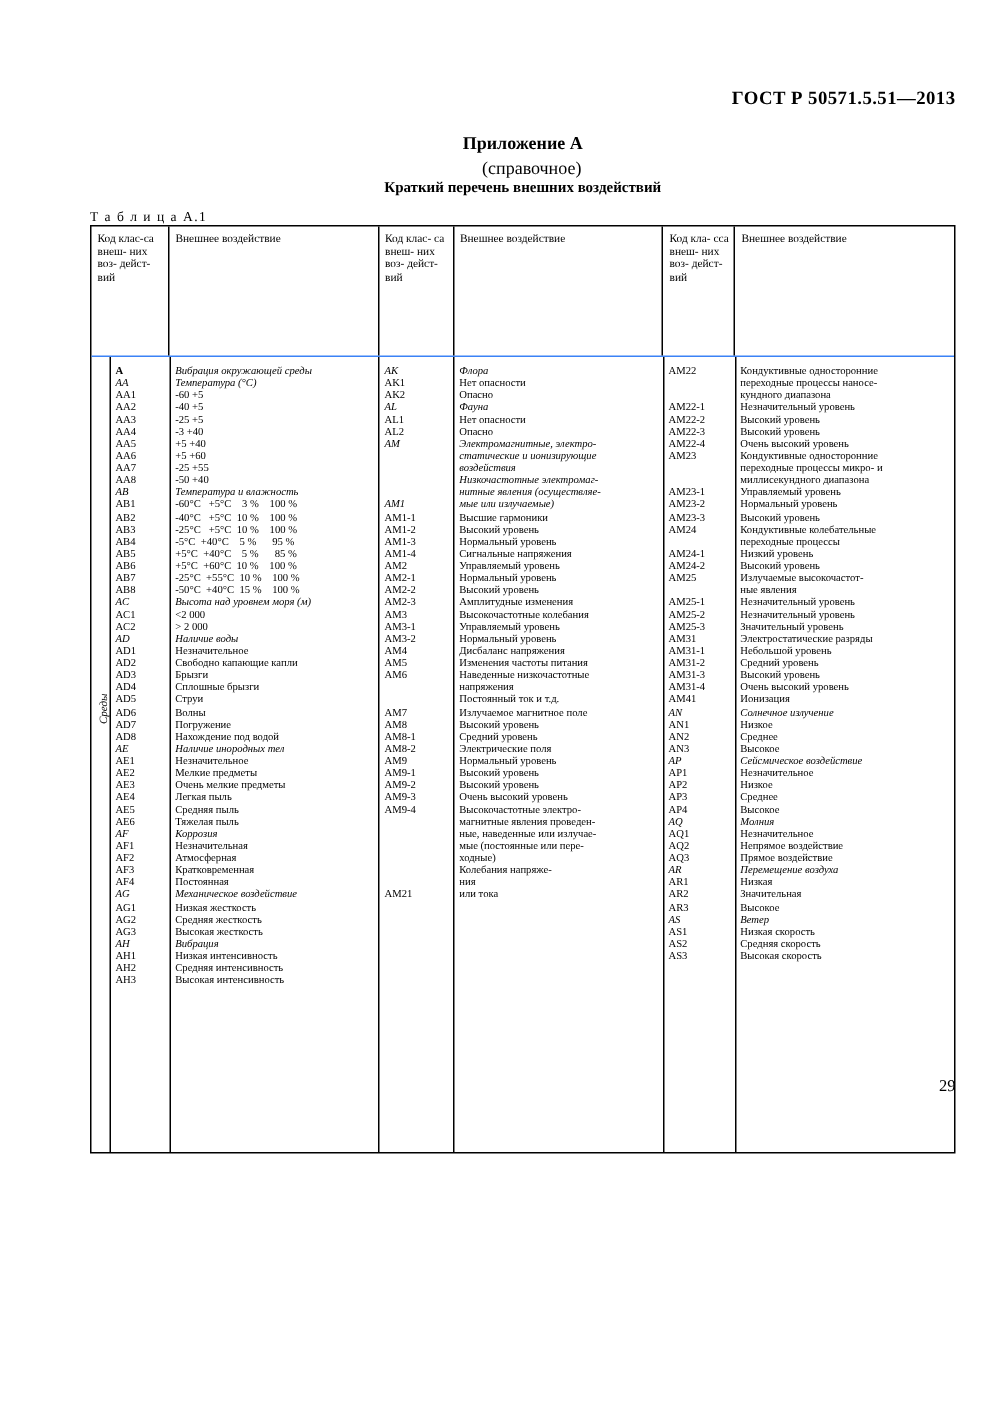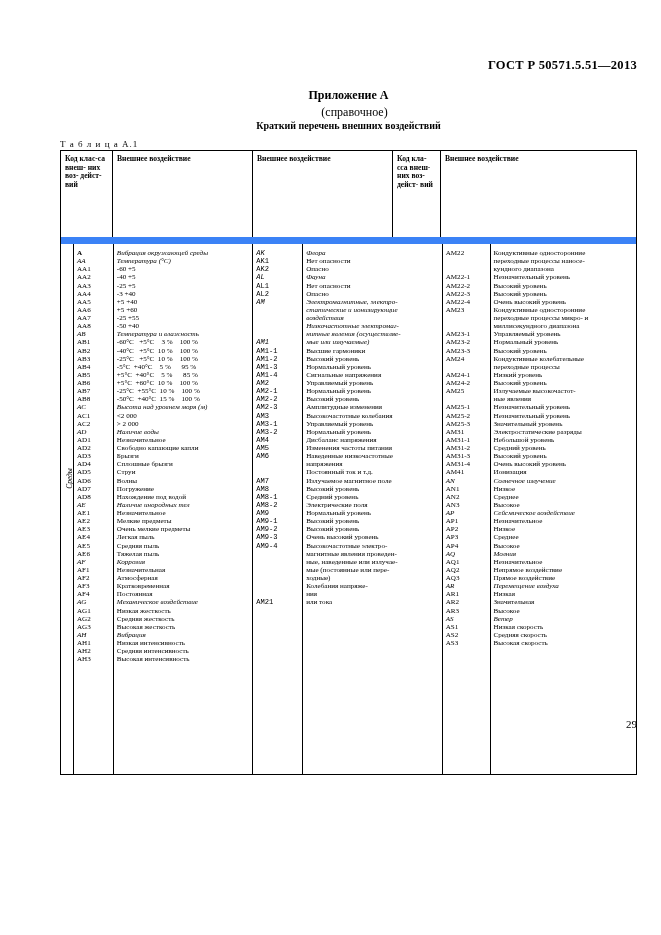--- a/index.html
+++ b/index.html
@@ -65,23 +65,22 @@
   .maintable {
     position: absolute;
     left: 42px;
     top: 150px;
     width: 577px;
     border: 1px solid #000;
     box-sizing: border-box;
   }
   .thead {
     display: flex;
-    border-bottom: 7px solid #3b82f6;
+    border-bottom: 1px solid #3b82f6;
     height: 86px;
-    font-weight: bold;
   }
   .thead .cell {
     box-sizing: border-box;
     padding: 4px 3px 0 4px;
     font-size: 7.6px;
     line-height: 1.12;
     border-right: 1px solid #000;
   }
   .thead .cell:last-child { border-right: none; }
   .c-code { width: 52px; }
@@ -113,21 +112,21 @@
   }
   .col {
     box-sizing: border-box;
     padding: 5px 2px 6px 3px;
     font-size: 7.1px;
     line-height: 1.146;
   }
   .col.sep { border-right: 1px solid #000; }
   .b-code { width: 40px; }
   .b-eff  { width: 140px; }
-  .b-code2 { width: 50px; font-family: Liberation Mono, monospace; }
+  .b-code2 { width: 50px; }
   .b-eff2 { width: 140px; }
   .b-code3 { width: 48px; }
   .b-eff3 { width: 146px; }
 
   .eff-row { white-space: pre-wrap; }
   .eff-row.it { font-style: italic; }
 
   .code-row { white-space: pre; }
   .code-row.it { font-style: italic; }
 
@@ -157,20 +156,28 @@
   <div class="maintable">
 
     <div class="thead">
       <div class="cell c-code">Код
 клас-са
 внеш-
 них воз-
 дейст-
 вий</div>
       <div class="cell c-eff">Внешнее воздействие</div>
+      <div class="cell c-code2">Код
+клас-
+са
+внеш-
+них
+воз-
+дейст-
+вий</div>
       <div class="cell c-eff2">Внешнее воздействие</div>
       <div class="cell c-code3">Код
 кла-
 сса
 внеш-
 них
 воз-
 дейст-
 вий</div>
       <div class="cell c-eff3">Внешнее воздействие</div>

